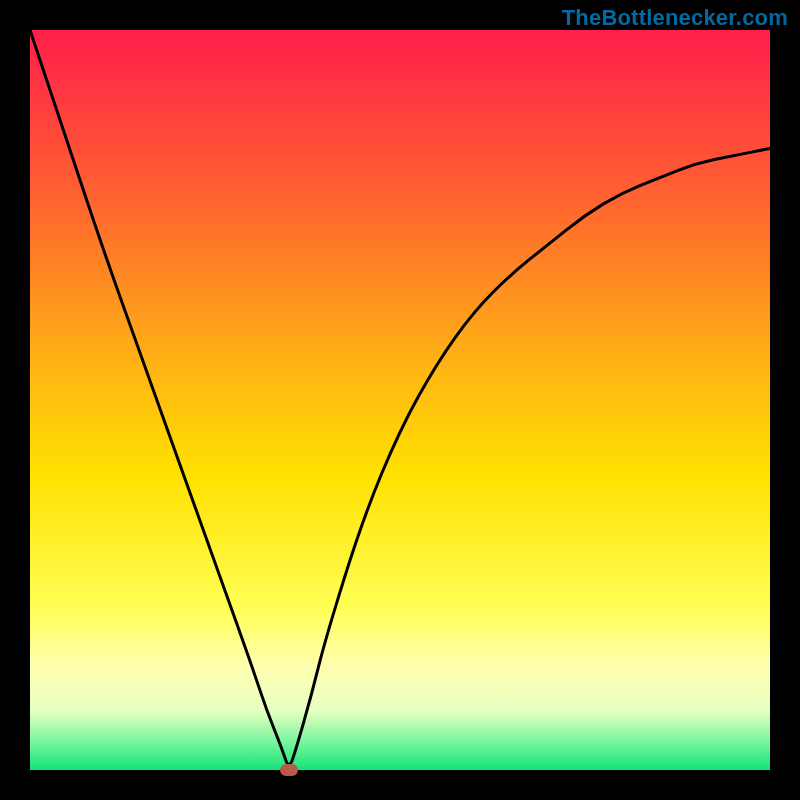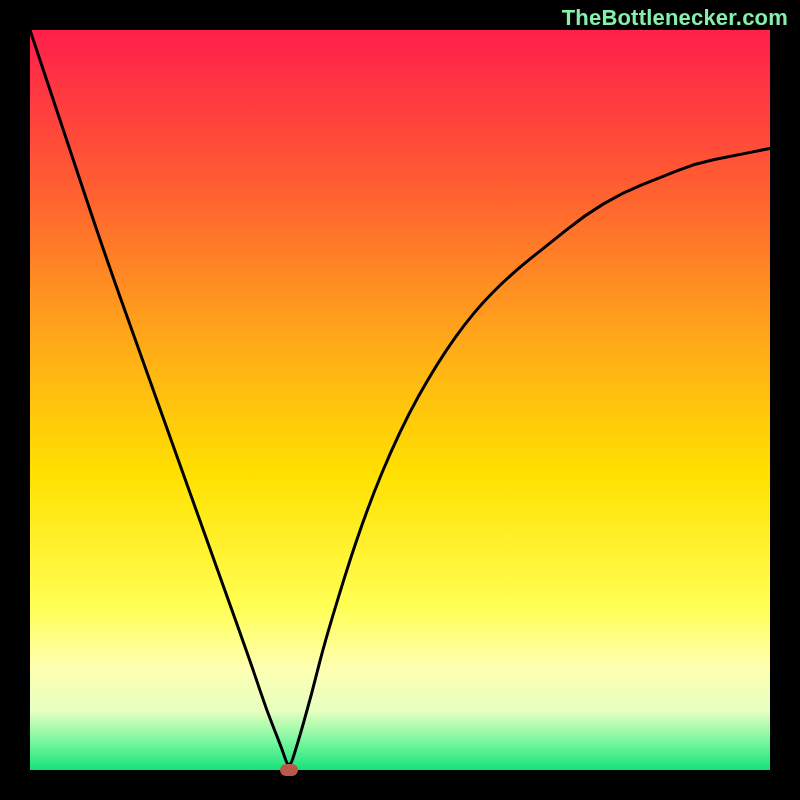--- a/index.html
+++ b/index.html
@@ -29,21 +29,21 @@
     position: absolute;
     left: 30px;
     top: 30px;
     width: 740px;
     height: 740px;
   }
   .attribution {
     position: absolute;
     top: 5px;
     right: 12px;
-    color: #86efac;
+    color: #0369a1;
     font-size: 22px;
     font-weight: 600;
     letter-spacing: 0.2px;
     font-family: Arial, Helvetica, sans-serif;
   }
   .marker {
     position: absolute;
     width: 18px;
     height: 12px;
     border-radius: 6px;

